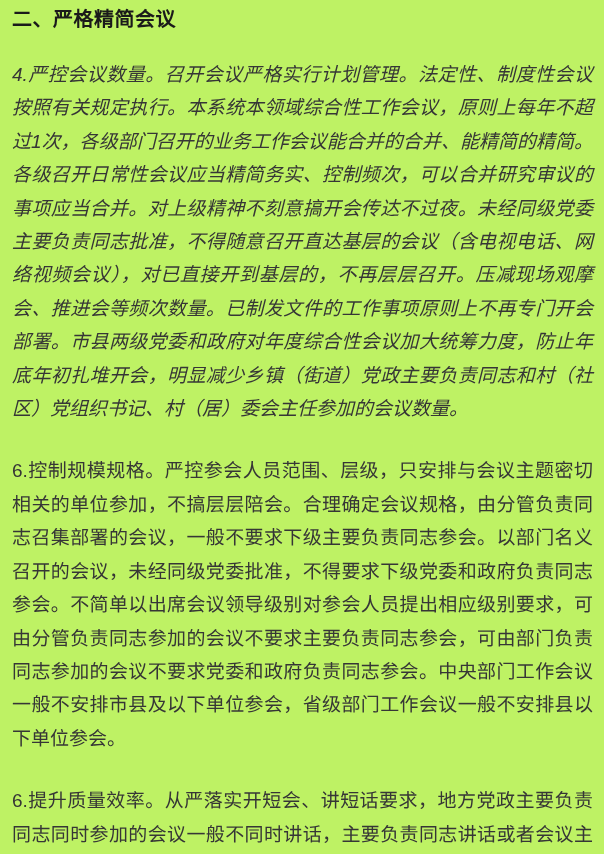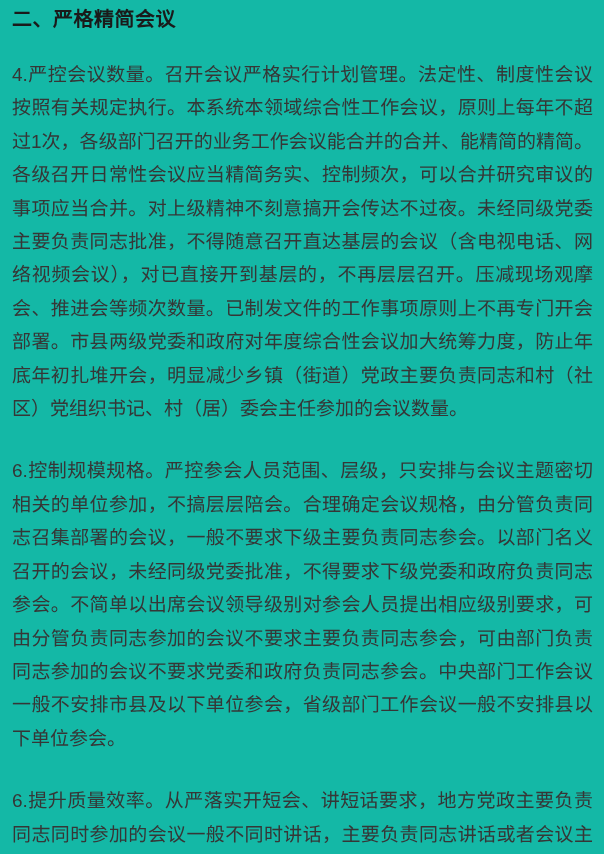--- a/index.html
+++ b/index.html
@@ -5,21 +5,21 @@
   html, body {
     margin: 0;
     padding: 0;
     background: #fdfdfd;
   }
   .page {
     position: relative;
     width: 604px;
     height: 854px;
     margin: 0 auto;
-    background: #14b8a6;
+    background: #bef264;
     overflow: hidden;
     font-family: "Liberation Sans", "DejaVu Sans", sans-serif;
     box-sizing: border-box;
     padding: 6px 11px 0 12px;
   }
   .heading {
     margin: 0;
     font-size: 20px;
     line-height: 26px;
     font-weight: 700;
@@ -30,20 +30,21 @@
     margin: 29px 0 0 0;
     font-size: 19px;
     line-height: 33.4px;
     color: #363636;
     text-align: justify;
     text-justify: inter-ideograph;
     word-break: break-all;
   }
   .para:first-of-type {
     margin-top: 26px;
+    font-style: italic;
   }
 </style>
 </head>
 <body>
 
 <div class="page">
   <h2 class="heading">二、严格精简会议</h2>
 
   <p class="para">4.严控会议数量。召开会议严格实行计划管理。法定性、制度性会议按照有关规定执行。本系统本领域综合性工作会议，原则上每年不超过1次，各级部门召开的业务工作会议能合并的合并、能精简的精简。各级召开日常性会议应当精简务实、控制频次，可以合并研究审议的事项应当合并。对上级精神不刻意搞开会传达不过夜。未经同级党委主要负责同志批准，不得随意召开直达基层的会议（含电视电话、网络视频会议），对已直接开到基层的，不再层层召开。压减现场观摩会、推进会等频次数量。已制发文件的工作事项原则上不再专门开会部署。市县两级党委和政府对年度综合性会议加大统筹力度，防止年底年初扎堆开会，明显减少乡镇（街道）党政主要负责同志和村（社区）党组织书记、村（居）委会主任参加的会议数量。</p>
 

